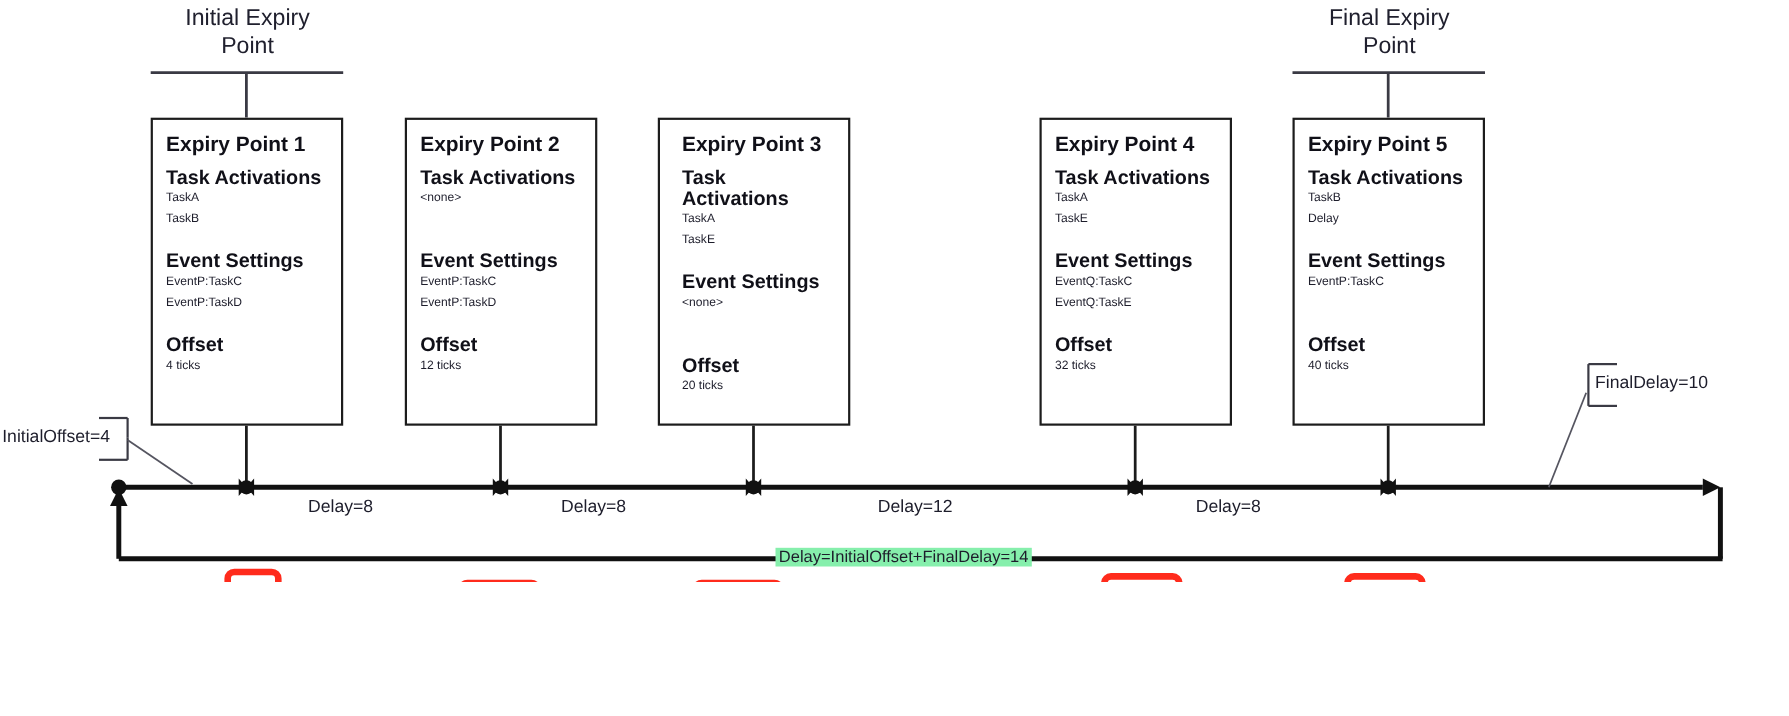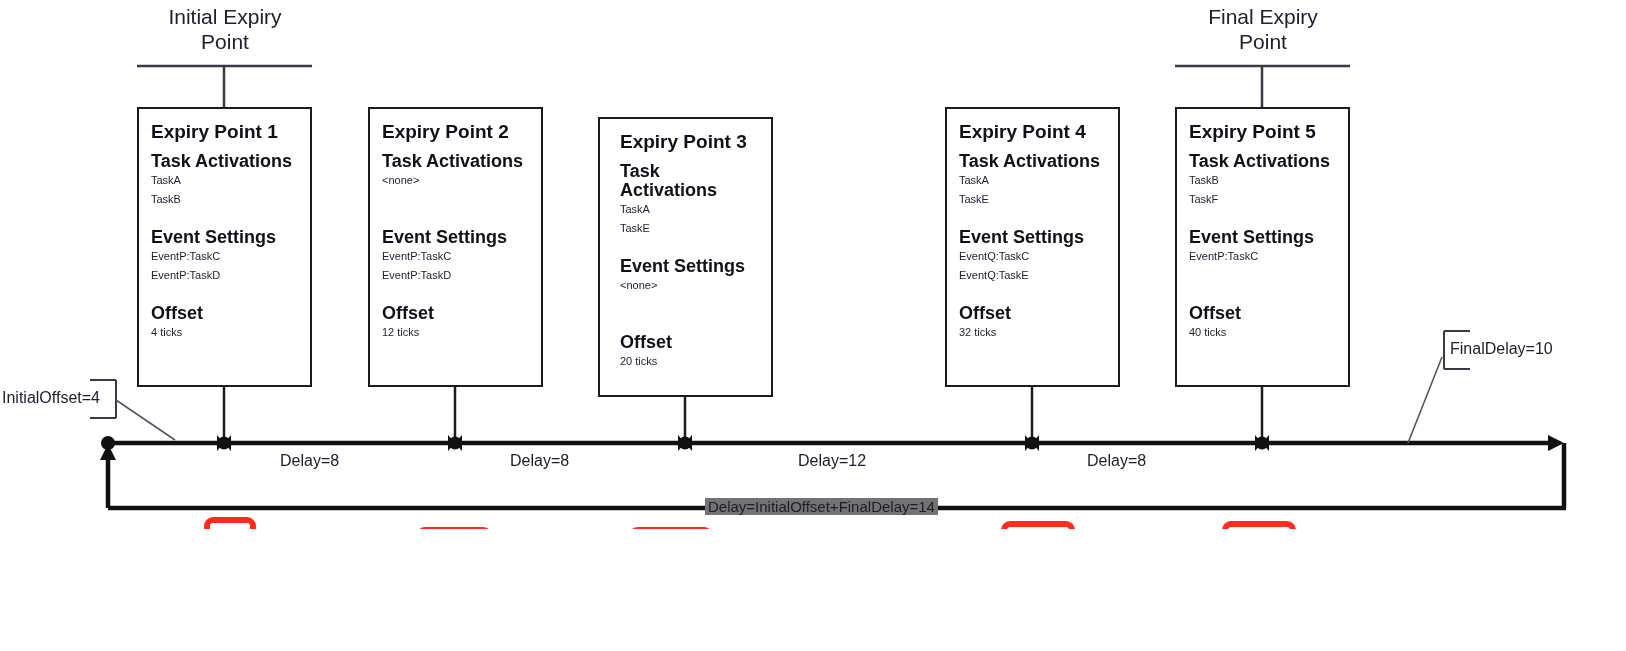--- a/index.html
+++ b/index.html
@@ -79,21 +79,21 @@
     position: absolute;
     font-size: 16px;
     color: #1d1d2b;
     white-space: nowrap;
   }
   .total-delay-label {
     position: absolute;
     font-size: 15px;
     color: #1d1d2b;
     white-space: nowrap;
-    background: #737373;
+    background: #86efac;
     padding: 0 3px;
   }
 
   
   .tick-num {
     position: absolute;
     font-size: 16px;
     color: #1d1d2b;
     text-align: center;
     white-space: nowrap;
@@ -246,21 +246,21 @@
       <div class="sec-line">EventP:TaskC</div>
       <div class="sec-line">EventP:TaskD</div>
     </div>
     <div class="sec-gap"></div>
     <div class="sec-block">
       <div class="sec-head">Offset</div>
       <div class="sec-line">12 ticks</div>
     </div>
   </div>
 
-  <div class="expiry-box" style="left:598px; top:117px; width:175px; height:280px;padding-left:20px;">
+  <div class="expiry-box" style="left:598px; top:107px; width:175px; height:280px;padding-left:20px;">
     <div class="box-title">Expiry Point 3</div>
     <div class="sec-block">
       <div class="sec-head">Task Activations</div>
       <div class="sec-line">TaskA</div>
       <div class="sec-line">TaskE</div>
     </div>
     <div class="sec-gap"></div>
     <div class="sec-block">
       <div class="sec-head">Event Settings</div>
       <div class="sec-line">&lt;none&gt;</div>
@@ -291,21 +291,21 @@
       <div class="sec-head">Offset</div>
       <div class="sec-line">32 ticks</div>
     </div>
   </div>
 
   <div class="expiry-box" style="left:1175px; top:107px; width:175px; height:280px;">
     <div class="box-title">Expiry Point 5</div>
     <div class="sec-block">
       <div class="sec-head">Task Activations</div>
       <div class="sec-line">TaskB</div>
-      <div class="sec-line">TaskF</div>
+      <div class="sec-line">Delay</div>
     </div>
     <div class="sec-gap"></div>
     <div class="sec-block">
       <div class="sec-head">Event Settings</div>
       <div class="sec-line">EventP:TaskC</div>
       <div class="sec-line">&nbsp;</div>
     </div>
     <div class="sec-gap"></div>
     <div class="sec-block">
       <div class="sec-head">Offset</div>

